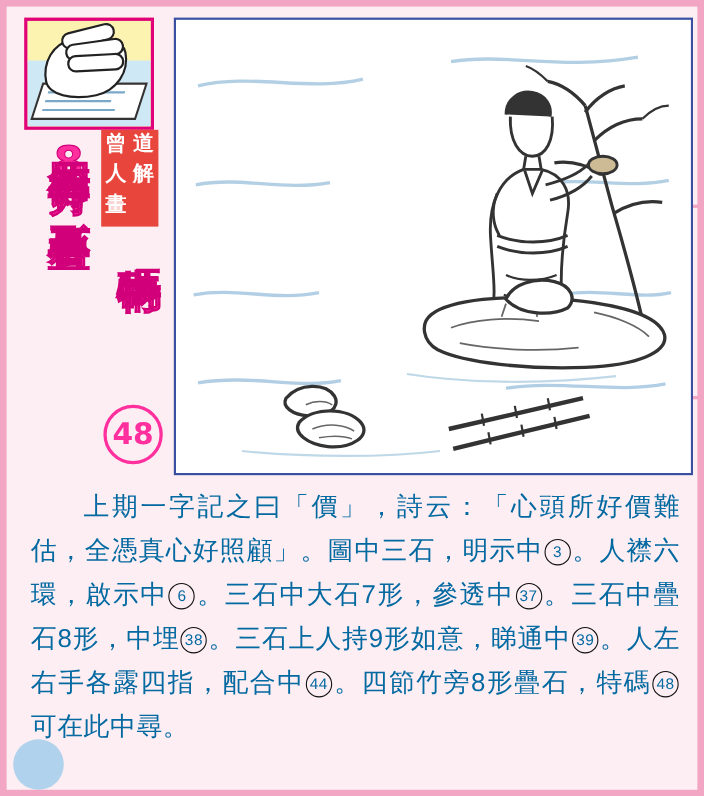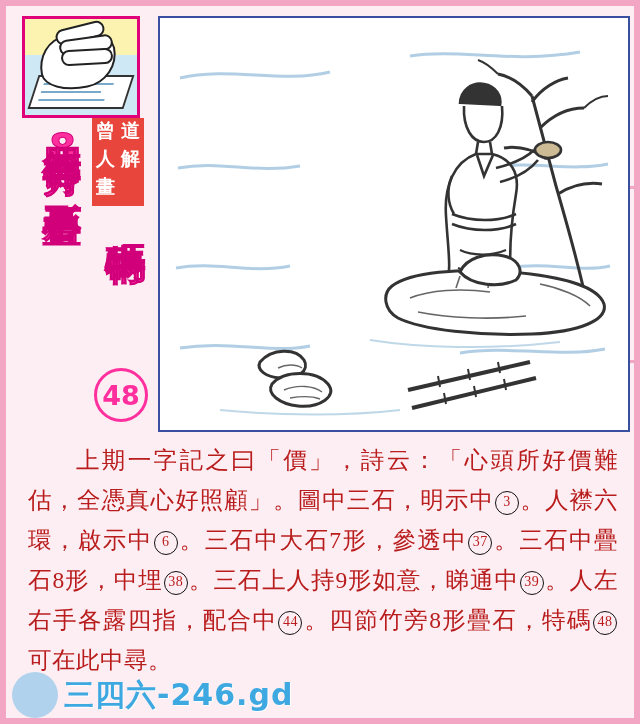--- a/index.html
+++ b/index.html
@@ -128,26 +128,26 @@
     background:#ffffff;
     border:2px solid #3a4fa0;
     overflow:hidden;
   }
   #pic-inner{position:absolute;inset:0;}
 
   
   #body-text{
     position:absolute;
     left:28px;top:440px;width:590px;height:240px;
-    color:#b91c1c;
+    color:#0369a1;
     font-size:23.5px;
     line-height:40px;
     letter-spacing:0.5px;
     text-align:justify;
-    font-family:Liberation Serif, serif;
+    font-family:Liberation Sans, sans-serif;
   }
   #body-text .indent{display:inline-block;width:46px;}
   .cnum{
     display:inline-block;
     width:22px;height:22px;line-height:20px;
     border:1.6px solid #111;border-radius:50%;
     font-size:14px;text-align:center;
     vertical-align:2px;
     margin:0 1px;
   }
@@ -322,16 +322,15 @@
       </g>
     </svg>
   </div>
 
   <div id="body-text">
     <span class="indent"></span><span>上期一字記之曰「價」，詩云：「心頭所好價難估，全憑真心好照顧」。圖中三石，明示中</span><span class="cnum">3</span><span>。人襟六環，啟示中</span><span class="cnum">6</span><span>。三石中大石7形，參透中</span><span class="cnum">37</span><span>。三石中疊石8形，中埋</span><span class="cnum">38</span><span>。三石上人持9形如意，睇通中</span><span class="cnum">39</span><span>。人左右手各露四指，配合中</span><span class="cnum">44</span><span>。四節竹旁8形疊石，特碼</span><span class="cnum">48</span><span>可在此中尋。</span>
   </div>
 
   <div id="watermark">
     <div id="wm-circle"></div>
-    <div id="wm-text">三四六-246.gd</div>
   </div>
 
 </div>
 
 </body></html>

